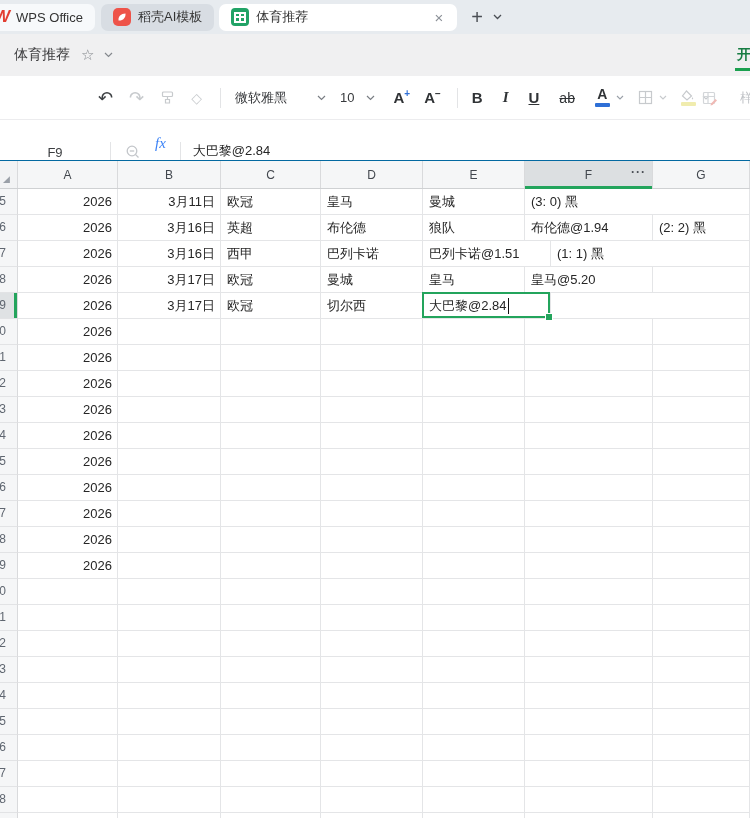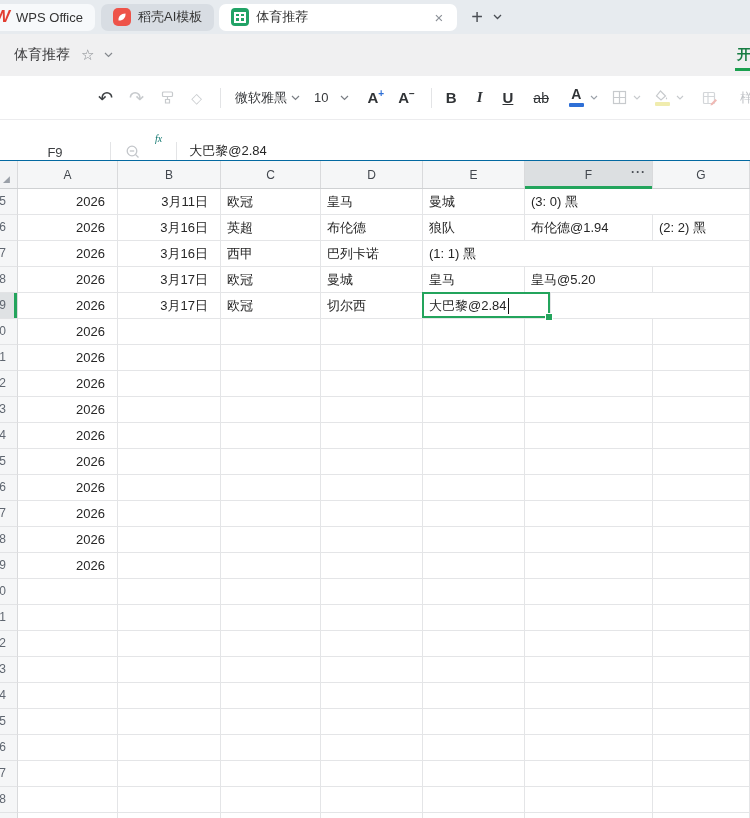--- a/index.html
+++ b/index.html
@@ -23,60 +23,60 @@
   .titlebar{height:42px;background:#f0f0f1;display:flex;align-items:center;position:relative;overflow:hidden;}
   .doc-title{font-size:14px;color:#3b3b3d;margin-left:14px;}
   .star{color:#84888d;font-size:15px;margin-left:11px;}
   .tchev{margin-left:10px;}
   .menu-start{position:absolute;right:-17px;bottom:5px;font-size:14px;font-weight:bold;color:#177c42;border-bottom:3px solid #1ba04f;padding:0 2px 4px 2px;white-space:nowrap;}
   
   .toolbar{height:44px;background:#fff;border-bottom:1px solid #ececee;display:flex;align-items:center;position:relative;overflow:hidden;padding-left:98px;box-sizing:border-box;}
   .ti{display:flex;align-items:center;justify-content:center;font-size:16px;color:#3d4043;margin-right:16px;white-space:nowrap;}
   .ti.dis{color:#c7cacd;}
   .vdiv{width:1px;height:20px;background:#e3e4e6;margin:0 14px 0 2px;}
-  .fontbox{font-size:13px;color:#37393c;display:flex;align-items:center;gap:4px;margin-right:14px;}
+  .fontbox{font-size:13px;color:#37393c;display:flex;align-items:center;gap:30px;margin-right:14px;}
   .sizebox{font-size:13px;color:#37393c;display:flex;align-items:center;gap:12px;margin-right:18px;}
   .az{font-size:15px;font-weight:bold;color:#303336;margin-right:14px;display:flex;align-items:flex-start;}
   .az sup{font-size:10px;line-height:9px;color:#2e6fd6;}
   .az.minus sup{color:#303336;}
   .fmt{font-size:15px;font-weight:bold;color:#303336;margin-right:20px;}
   .fmt.i{font-style:italic;font-family:"Liberation Serif",serif;}
   .fmt.u{text-decoration:underline;}
   .fmt.st{font-weight:normal;font-size:14px;text-decoration:line-through;}
   .colorA{display:flex;flex-direction:column;align-items:center;margin-right:6px;}
   .colorA b{font-size:14px;line-height:13px;color:#303336;}
   .colorA i{display:block;width:15px;height:4px;border-radius:1px;margin-top:2px;}
   .fillic{display:flex;flex-direction:column;align-items:center;margin-right:6px;}
   .fillic i{display:block;width:15px;height:4px;border-radius:1px;margin-top:1px;}
   .smallchev{margin-right:14px;}
   .tb-style{position:absolute;left:702px;top:0;height:100%;display:flex;align-items:center;gap:22px;color:#c0c3c7;font-size:13px;white-space:nowrap;}
   
   .fbar{height:40px;background:#fff;border-bottom:1px solid #0369a1;display:flex;align-items:flex-end;position:relative;}
   .namebox{width:110px;text-align:center;font-size:13px;color:#3c3e41;}
   .fdiv{width:1px;height:18px;background:#e3e4e6;}
-  .fx{font-style:italic;font-family:"Liberation Serif",serif;font-size:10px;color:#0f766e;margin:16px 14px;}
+  .fx{font-style:italic;font-family:"Liberation Serif",serif;font-size:15px;color:#3b82f6;margin:8px 14px;}
   .fval{font-size:13px;color:#262626;margin-left:12px;}
   .zoomout{margin-left:14px;display:flex;align-items:center;}
   
   .ghead{height:27px;display:flex;background:#f5f6f7;border-bottom:1px solid #cfd1d3;font-size:12px;color:#42474e;}
   .corner{width:18px;border-right:1px solid #d9dadc;position:relative;box-sizing:border-box;background:#f2f3f4;}
   .corner span{position:absolute;left:3px;bottom:4px;font-size:9px;color:#9aa0a8;}
   .ch{display:flex;align-items:center;justify-content:center;border-right:1px solid #d9dadc;box-sizing:border-box;position:relative;}
   .ch.sel{background:#dcdfe1;}
   .ch .grn{position:absolute;left:0;right:0;bottom:-1px;height:3px;background:#23a45c;}
   .ch .dots{position:absolute;right:6px;top:4px;color:#4a4e54;font-weight:bold;letter-spacing:1px;font-size:12px;}
   .c0{width:100px;} .c1{width:103px;} .c2{width:100px;} .c3{width:102px;} .c4{width:102px;} .c5{width:128px;} .c6{flex:1;min-width:0;}
   .gbody{height:630px;overflow:hidden;}
   .grow{display:flex;height:26px;}
   .rh{width:18px;background:#f5f6f7;border-right:1px solid #d9dadc;border-bottom:1px solid #e2e3e5;box-sizing:border-box;position:relative;overflow:hidden;font-size:12px;color:#5f6670;}
   .rh span{position:absolute;right:11px;top:5px;}
   .rh.sel{background:#dfe2e4;}
   .rh .grnbar{position:absolute;right:0;top:0;bottom:0;width:3px;background:#23a45c;}
   .cell{border-right:1px solid #e4e5e7;border-bottom:1px solid #e4e5e7;box-sizing:border-box;display:flex;align-items:center;padding:0 6px;font-size:13px;white-space:nowrap;overflow:hidden;position:relative;background:#fff;}
-  .cell.num{justify-content:flex-end;padding-right:12px;}
+  .cell.num{justify-content:flex-end;padding-right:5px;}
   .cell.active{overflow:visible;z-index:3;}
   .selbox{position:absolute;left:-1px;top:-1px;right:0;bottom:0;border:2px solid #23a45c;pointer-events:none;}
   .handle{position:absolute;right:-3px;bottom:-3px;width:6px;height:6px;background:#23a45c;border:1px solid #fff;z-index:4;}
   .caret{display:inline-block;width:1px;height:16px;background:#111;margin-left:1px;}
   svg{display:block;}
 </style>
 </head>
 <body>
 
 <div class="tabbar">
@@ -303,20 +303,23 @@
       </div>
       <div class="cell c1 num">
         <span>3月16日</span>
       </div>
       <div class="cell c2">
         <span>西甲</span>
       </div>
       <div class="cell c3">
         <span>巴列卡诺</span>
       </div>
+      <div class="cell c5">
+        <span>巴列卡诺@1.51</span>
+      </div>
       <div class="cell c6">
         <span>(1: 1) 黑</span>
       </div>
     </div>
     <div class="grow">
       <div class="rh">
         <span>8</span>
       </div>
       <div class="cell c0 num">
         <span>2026</span>

